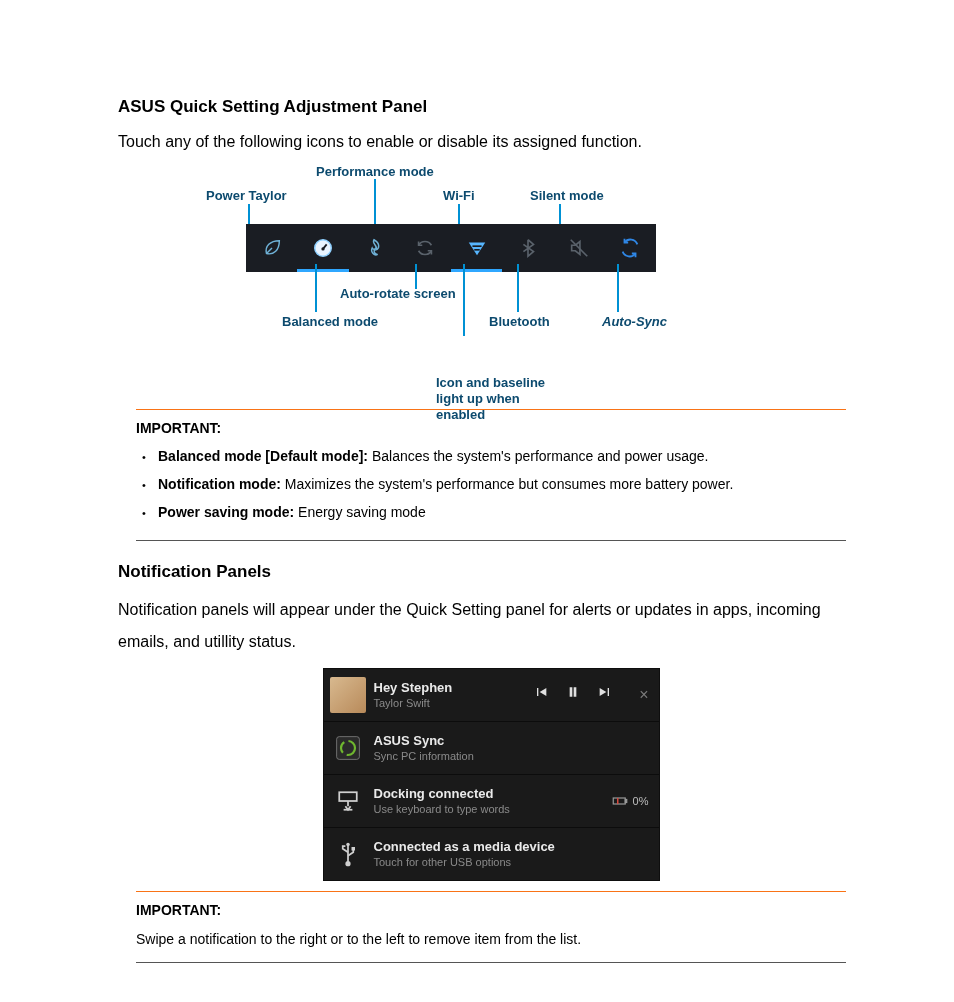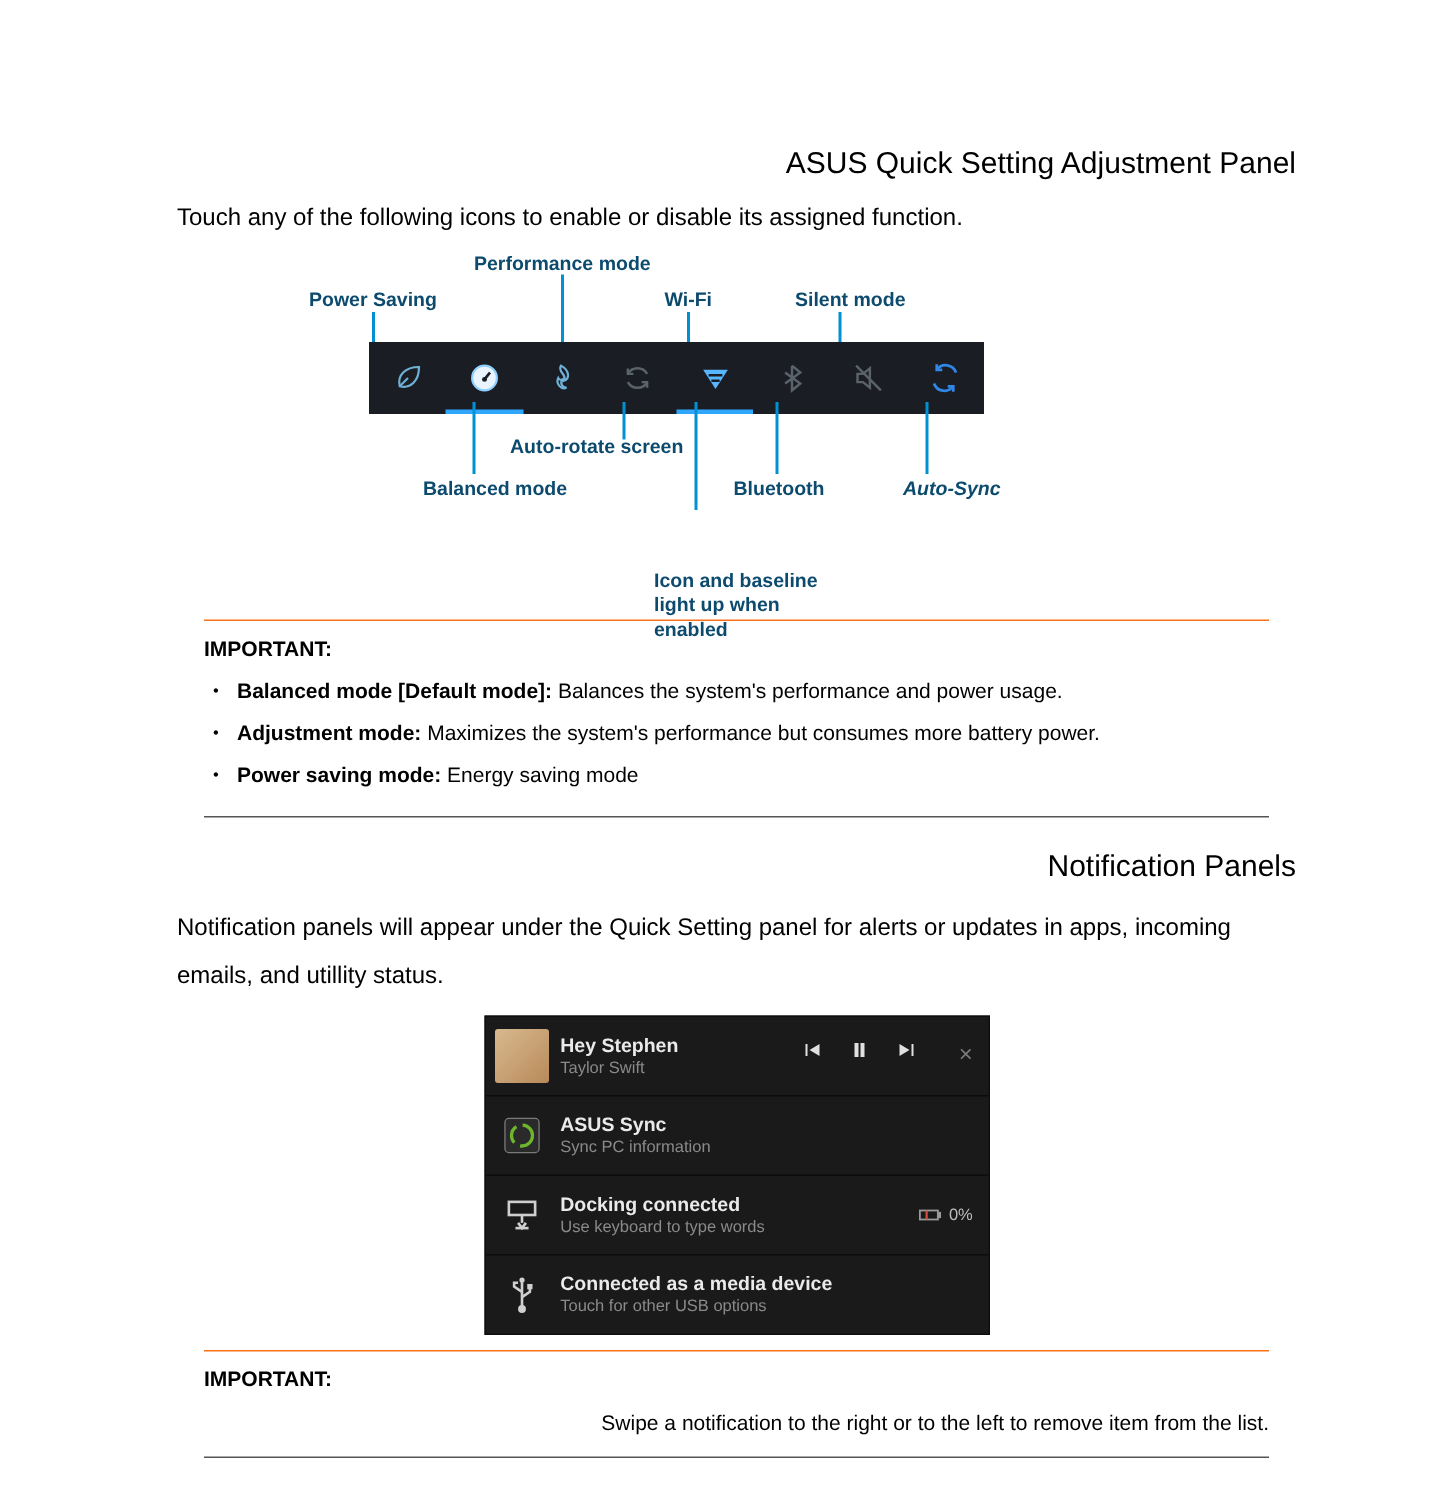--- a/index.html
+++ b/index.html
@@ -1,35 +1,35 @@
 <!DOCTYPE html>
 <html><head>
 <meta charset="utf-8">
 <style>
   body { font-family: Arial, Helvetica, sans-serif; font-size: 15px; color: #000; margin: 0; padding: 90px 90px 40px 118px; width: 954px; box-sizing: border-box; line-height: 1.5; }
-  h4.sect { font-size: 20px; font-weight: normal; margin: 4px 0 10px 0; text-align: right; }
+  h4.sect { font-size: 17px; font-weight: bold; margin: 4px 0 10px 0; }
   p.intro { font-size: 16px; margin: 8px 0 10px 0; }
 
   .diagram { position: relative; height: 235px; margin: 8px 0 0 0; }
   .dlabel { position: absolute; font-size: 13px; font-weight: bold; line-height: 1.25; color: #0c4a6e; }
   .callout { position: absolute; width: 2px; background: #0091d4; }
 
   .qsbar { position: absolute; left: 128px; top: 60px; width: 410px; height: 48px; background: #1a1d23; display: flex; }
   .qsbar .slot { flex: 1; display: flex; align-items: center; justify-content: center; position: relative; }
   .qsbar .slot.active::after { content:""; position:absolute; left:0; right:0; bottom:0; height:3px; background:#2fa7ff; }
   .ic { width: 22px; height: 22px; display:flex; align-items:center; justify-content:center; }
   .ic svg { width: 22px; height: 22px; }
 
   .notebox { border-top: 1px solid #f97316; border-bottom: 1px solid #555; margin: 10px 18px 18px 18px; padding: 8px 0 10px 0; }
   .notebox .nt { font-weight: bold; font-size: 14px; }
   .notebox ul { margin: 6px 0 0 0; padding: 0 0 0 22px; list-style: none; }
   .notebox li { font-size: 14px; margin: 7px 0; position:relative; }
   .notebox li::before { content:"•"; position:absolute; left:-16px; font-size:11px; top:3px; }
   .notebox .k { font-weight: bold; }
-  .notebox p { font-size: 14px; margin: 8px 0 2px 0; text-align: right; }
+  .notebox p { font-size: 14px; margin: 8px 0 2px 0; }
 
   .notif-panel { width: 335px; margin: 2px auto 4px auto; background:#1a1a1a; border: 1px solid #0e0e0e; }
   .nrow { display:flex; align-items:center; border-bottom:1px solid #0c0c0c; padding:5px 10px 5px 6px; min-height:42px; }
   .nrow:last-child{border-bottom:none;}
   .nicon { width: 36px; height:36px; display:flex; align-items:center; justify-content:center; margin-right:8px; flex-shrink:0; }
   .nicon svg{width:28px;height:28px;}
   .ntxt { flex:1; min-width:0; }
   .ntxt .t1 { color:#eaeaea; font-size:13px; font-weight:bold; line-height:1.1; }
   .ntxt .t2 { color:#8a8a8a; font-size:11px; line-height:1.1; margin-top:1px; }
   .mctrl { display:flex; align-items:center; gap:16px; color:#dcdcdc; }
@@ -41,21 +41,21 @@
   .pgno { text-align: right; font-size: 15px; margin: 40px 0 0 0; }
 </style>
 </head>
 <body>
 
 <h4 class="sect">ASUS Quick Setting Adjustment Panel</h4>
 <p class="intro">Touch any of the following icons to enable or disable its assigned function.</p>
 
 <div class="diagram">
 
-  <span class="dlabel" style="left:88px; top:24px;">Power Saving</span>
+  <span class="dlabel" style="left:88px; top:24px;">Power Taylor</span>
   <span class="dlabel" style="left:198px; top:0px;">Performance mode</span>
   <span class="dlabel" style="left:325px; top:24px;">Wi-Fi</span>
   <span class="dlabel" style="left:412px; top:24px;">Silent mode</span>
 
   <div class="callout" style="left:130px; top:40px; height:32px;"></div>
   <div class="callout" style="left:256px; top:15px; height:57px;"></div>
   <div class="callout" style="left:340px; top:40px; height:32px;"></div>
   <div class="callout" style="left:441px; top:40px; height:32px;"></div>
 
   <div class="qsbar">
@@ -142,21 +142,21 @@
   <span class="dlabel" style="left:484px; top:150px;font-style:italic;">Auto-Sync</span>
   <span class="dlabel" style="left:318px; top:175px; white-space:pre;margin-top:36px;">Icon and baseline
 light up when
 enabled</span>
 </div>
 
 <div class="notebox">
   <div class="nt">IMPORTANT:</div>
   <ul>
     <li><span class="k">Balanced mode [Default mode]:</span><span> Balances the system's performance and power usage.</span></li>
-    <li><span class="k">Adjustment mode:</span><span> Maximizes the system's performance but consumes more battery power.</span></li>
+    <li><span class="k">Notification mode:</span><span> Maximizes the system's performance but consumes more battery power.</span></li>
     <li><span class="k">Power saving mode:</span><span> Energy saving mode</span></li>
   </ul>
 </div>
 
 <h4 class="sect">Notification Panels</h4>
 <p class="intro" style="line-height:2.0;">Notification panels will appear under the Quick Setting panel for alerts or updates in apps, incoming emails, and utillity status.</p>
 
 <div class="notif-panel">
   <div class="nrow">
     <div class="nicon" style="background:linear-gradient(135deg,#d8b98f,#b88a5a);border-radius:2px;"></div>

